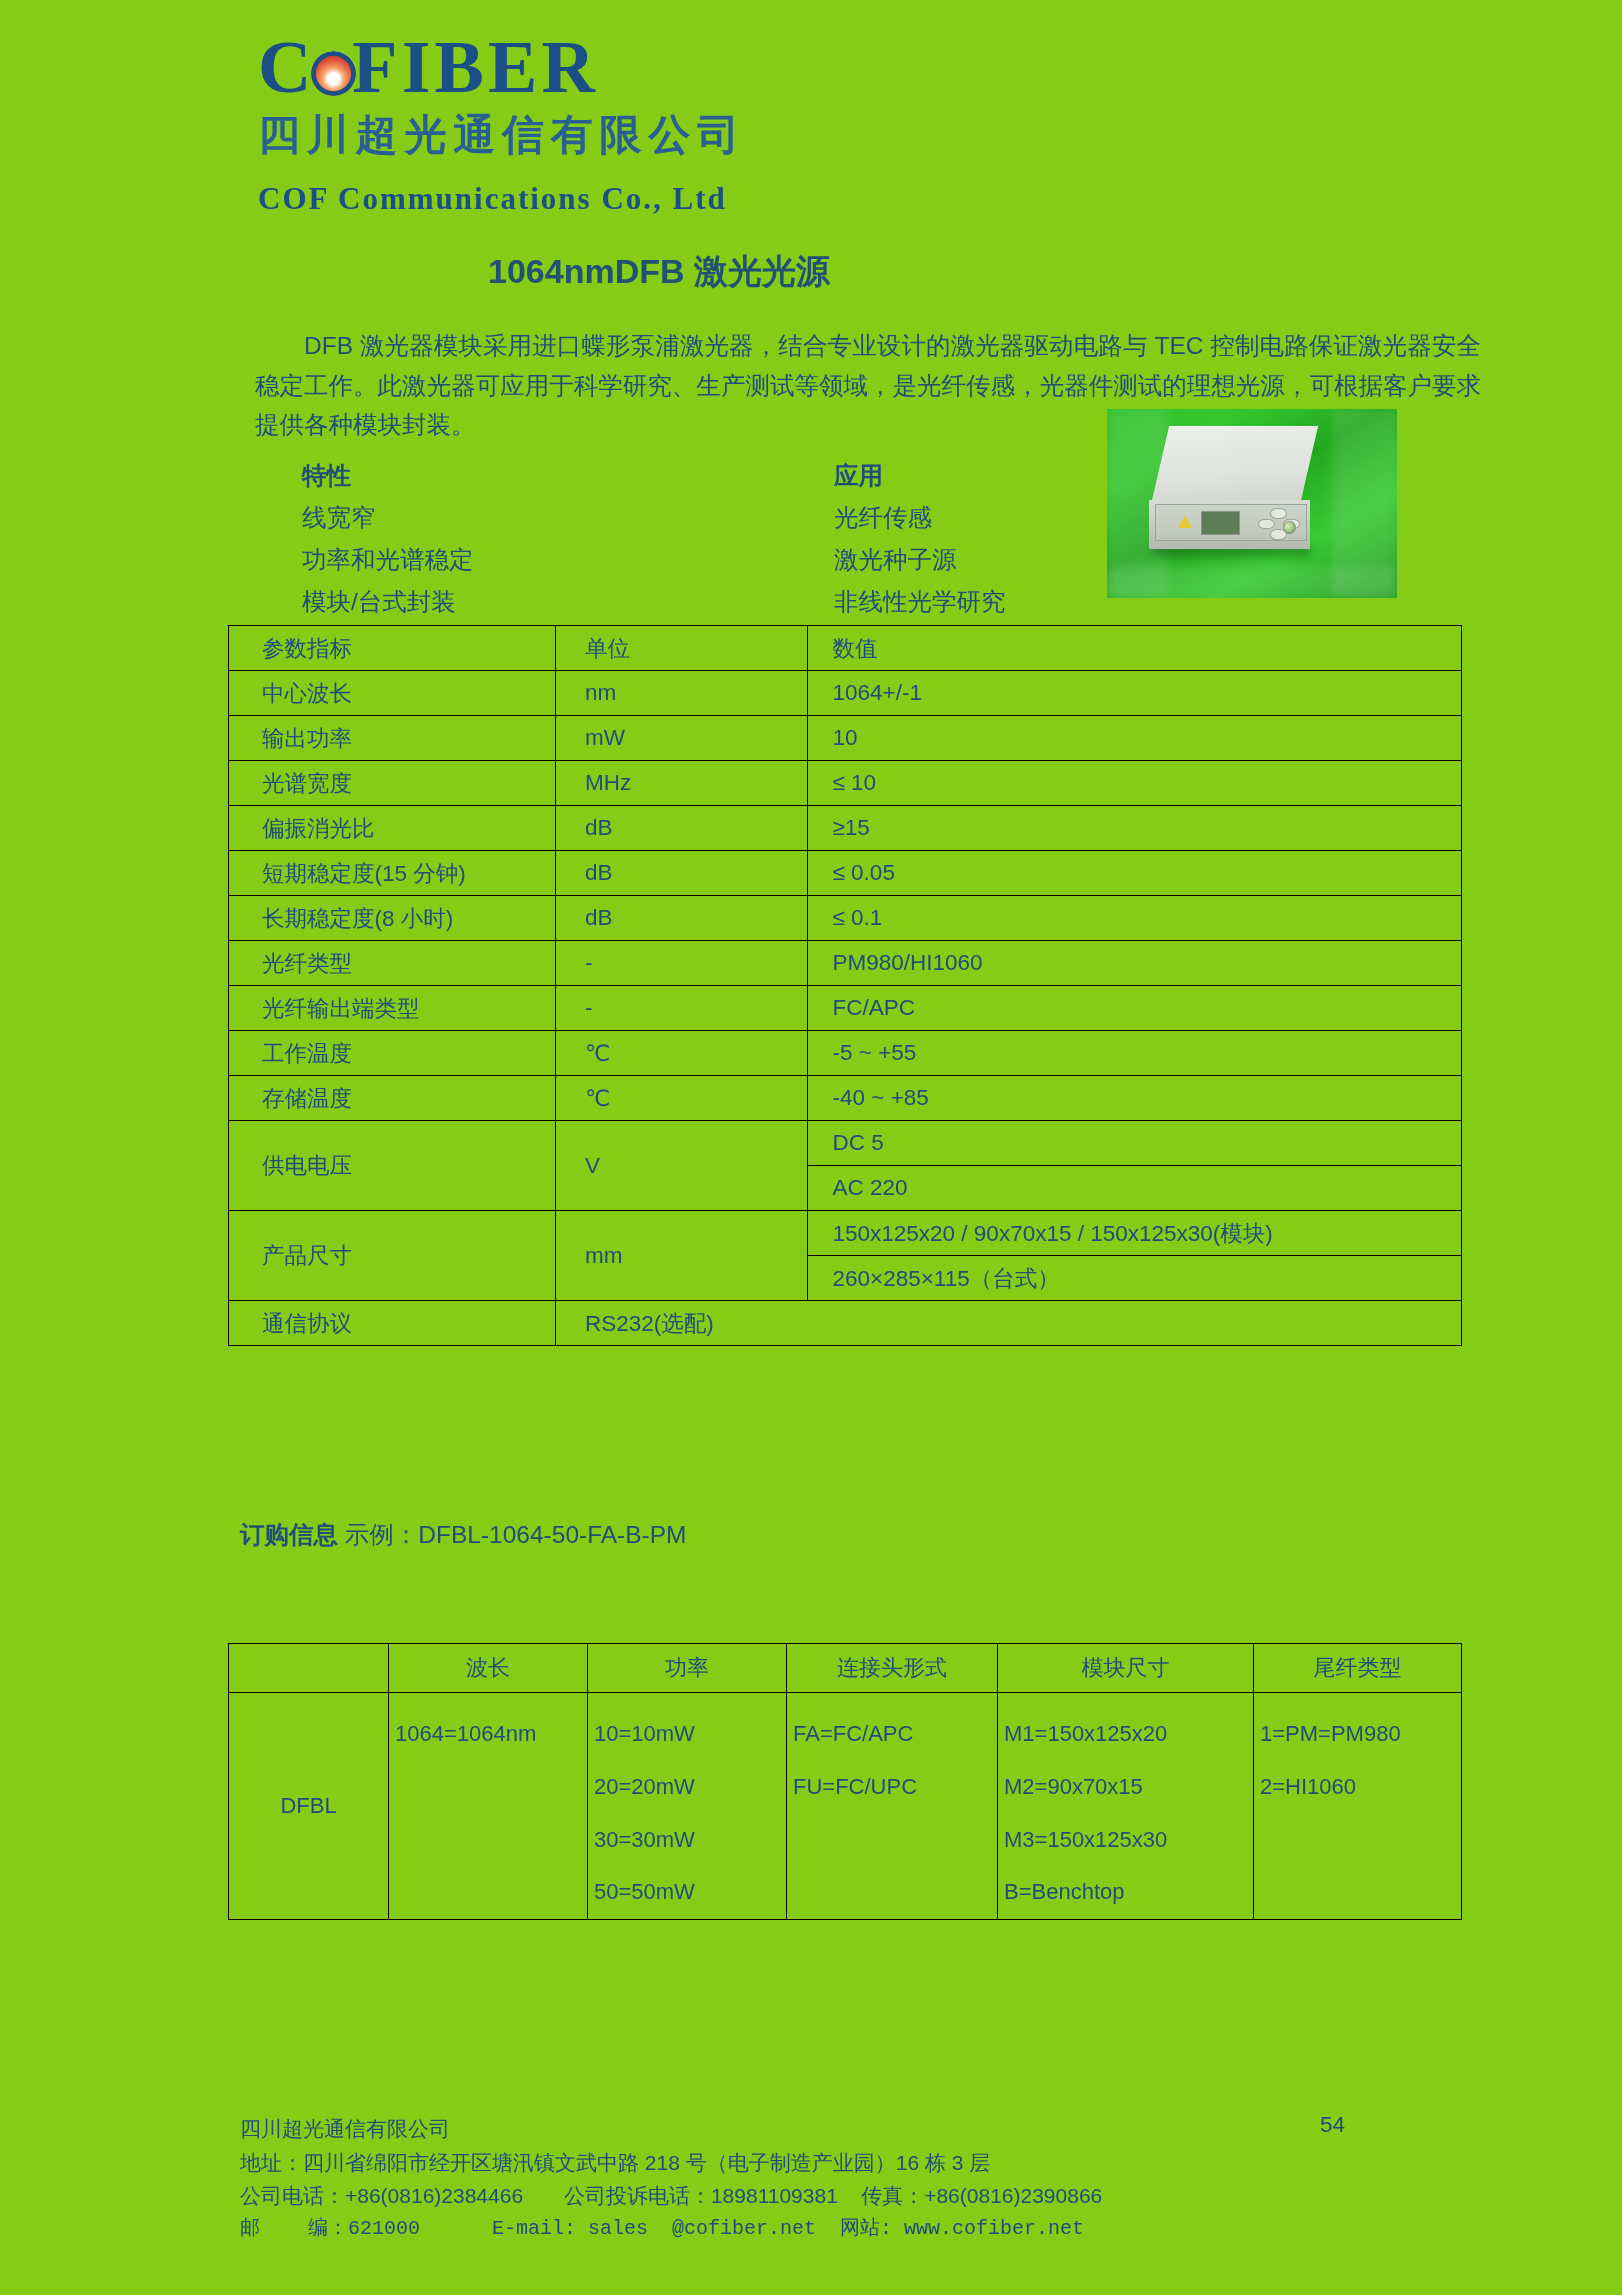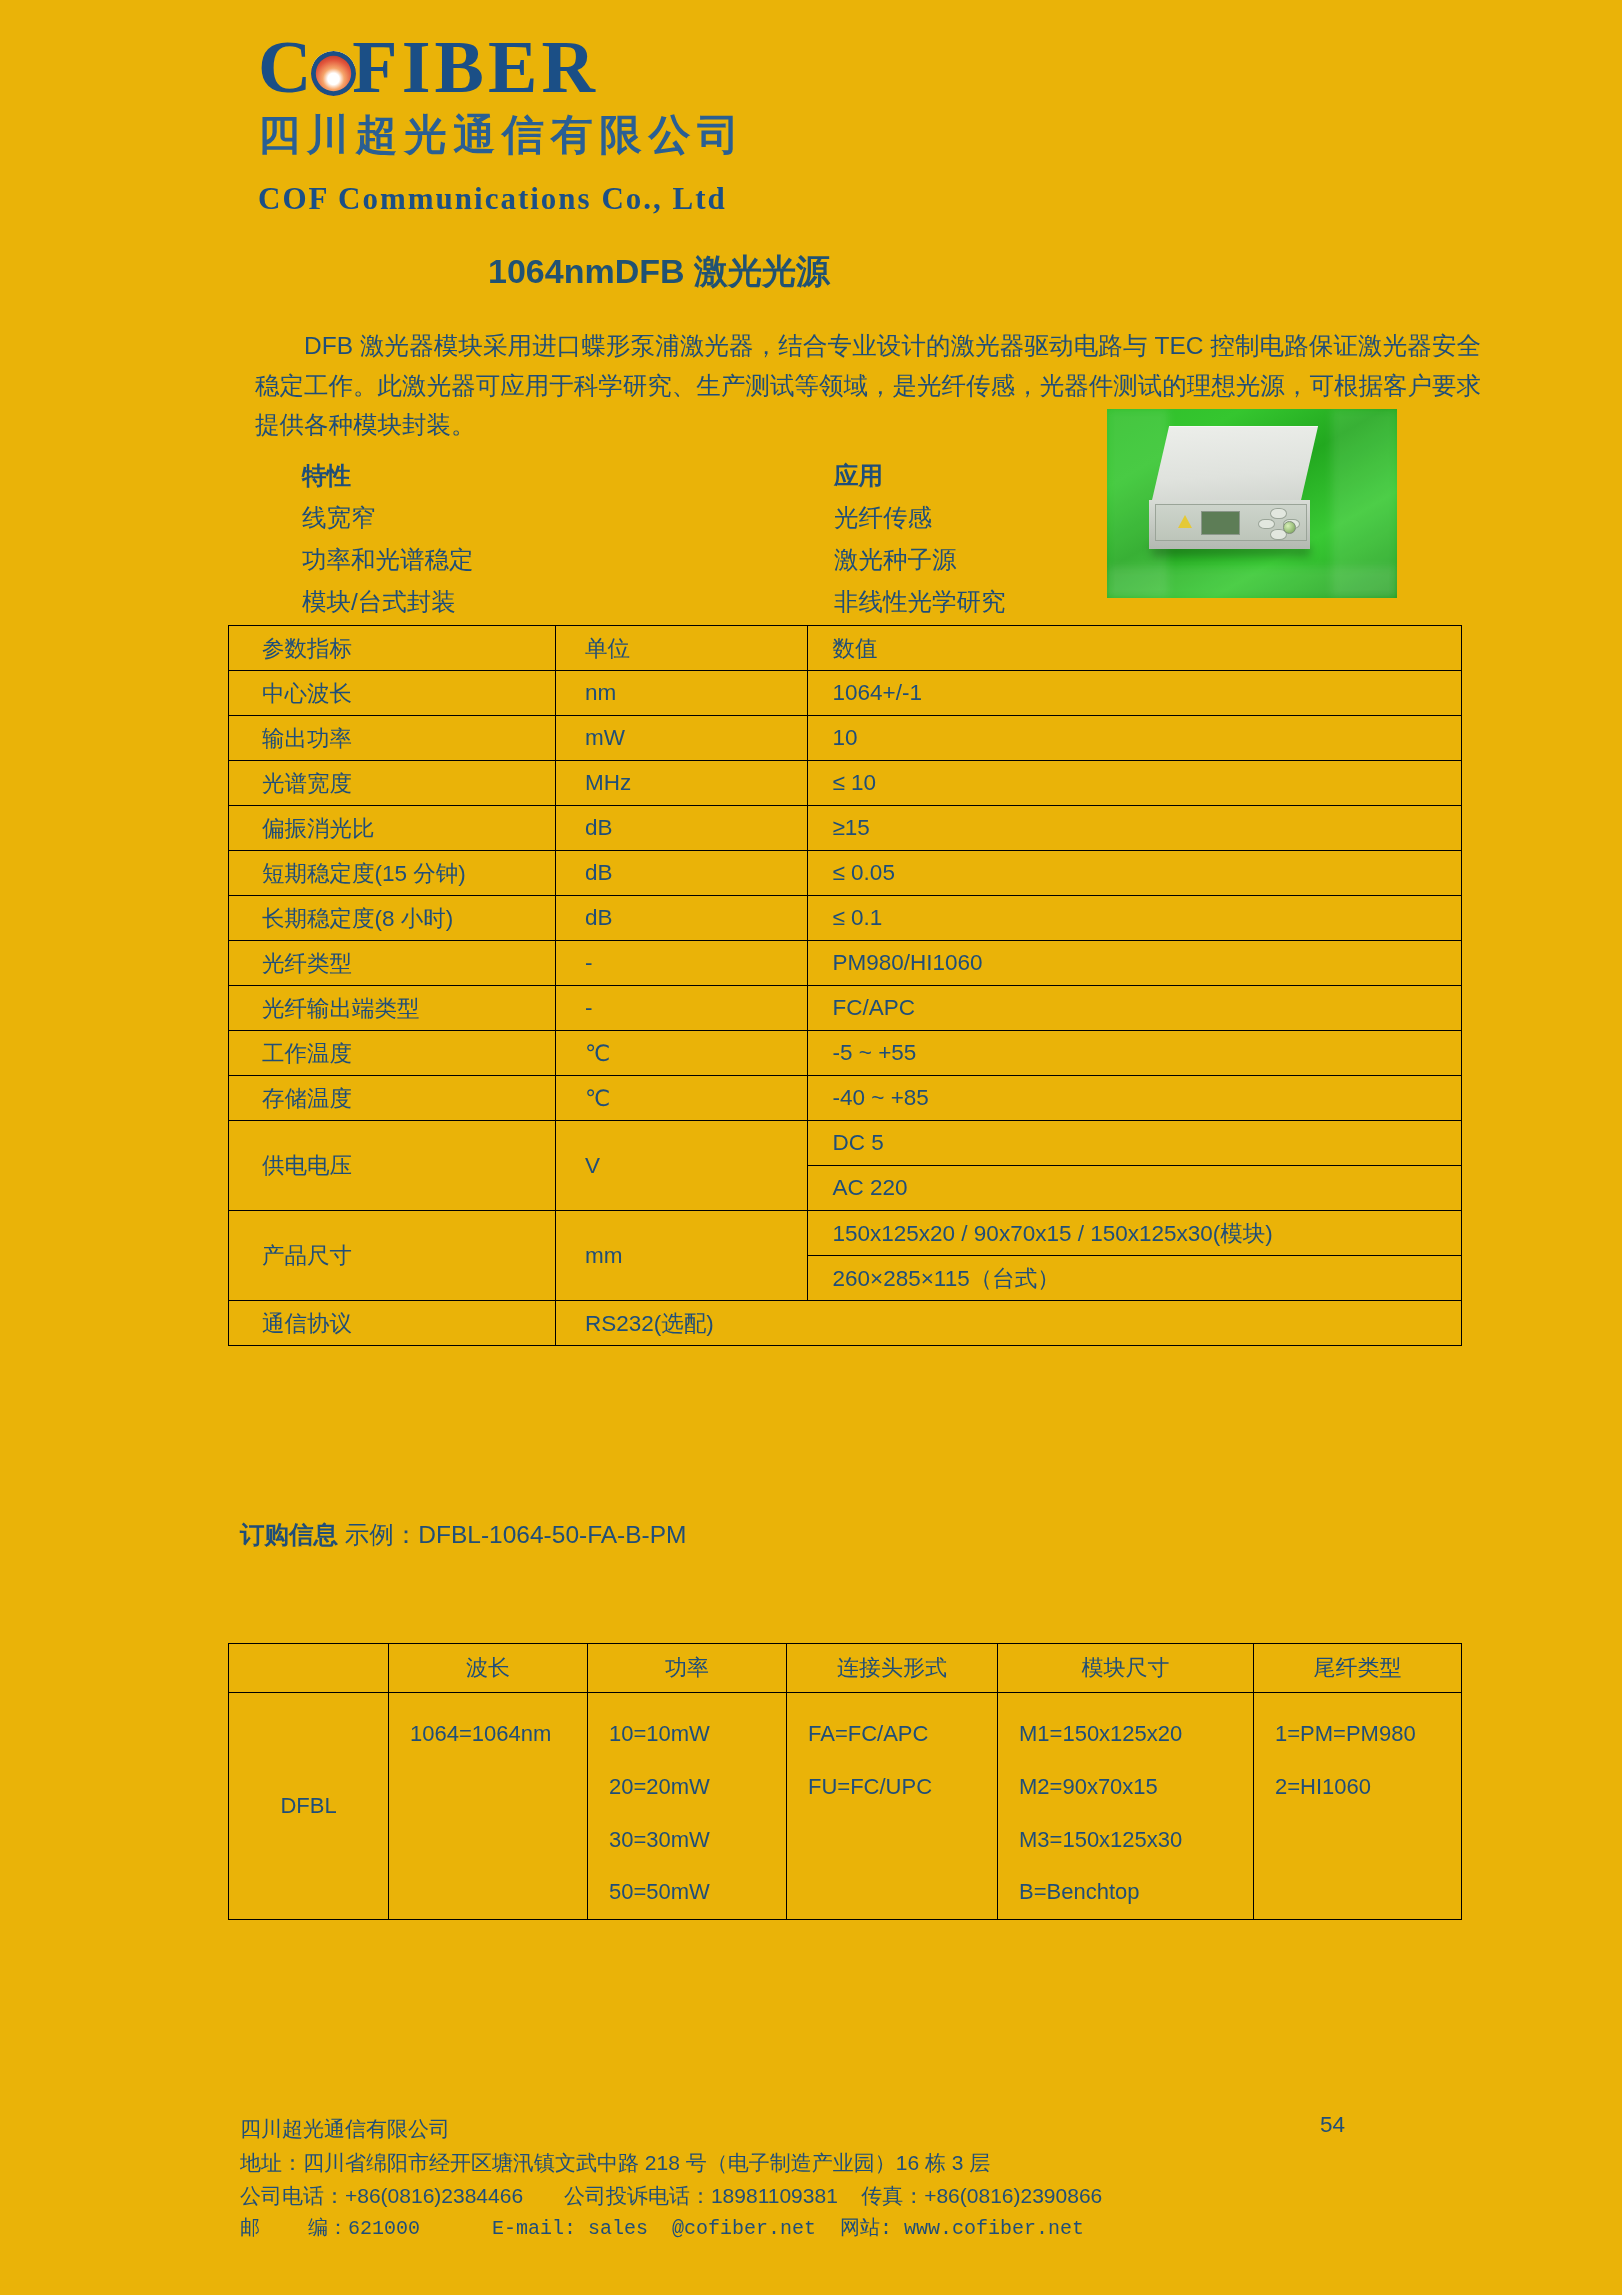--- a/index.html
+++ b/index.html
@@ -9,21 +9,21 @@
     background: #ffffff;
   }
   body {
     font-family: "Liberation Sans", "DejaVu Sans", sans-serif;
     color: #1F4E79;
   }
   .page {
     position: relative;
     width: 1623px;
     height: 2295px;
-    background: #eab308;
+    background: #84cc16;
     overflow: hidden;
   }
 
   
   .logo-block {
     position: absolute;
     left: 258px;
     top: 30px;
     width: 600px;
     height: 136px;
@@ -222,21 +222,21 @@
   table.order {
     left: 228px;
     top: 1643px;
     width: 1233px;
   }
   table.order td {
     border: 1.4px solid #000000;
     font-size: 22px;
     color: #1F4E79;
     vertical-align: top;
-    padding: 15px 0 0 21px;
+    padding: 15px 0 0 6px;
     box-sizing: border-box;
   }
   table.order td.oh {
     text-align: center;
     padding: 0;
     height: 49px;
     vertical-align: middle;
   }
   table.order td.prefix {
     text-align: center;

